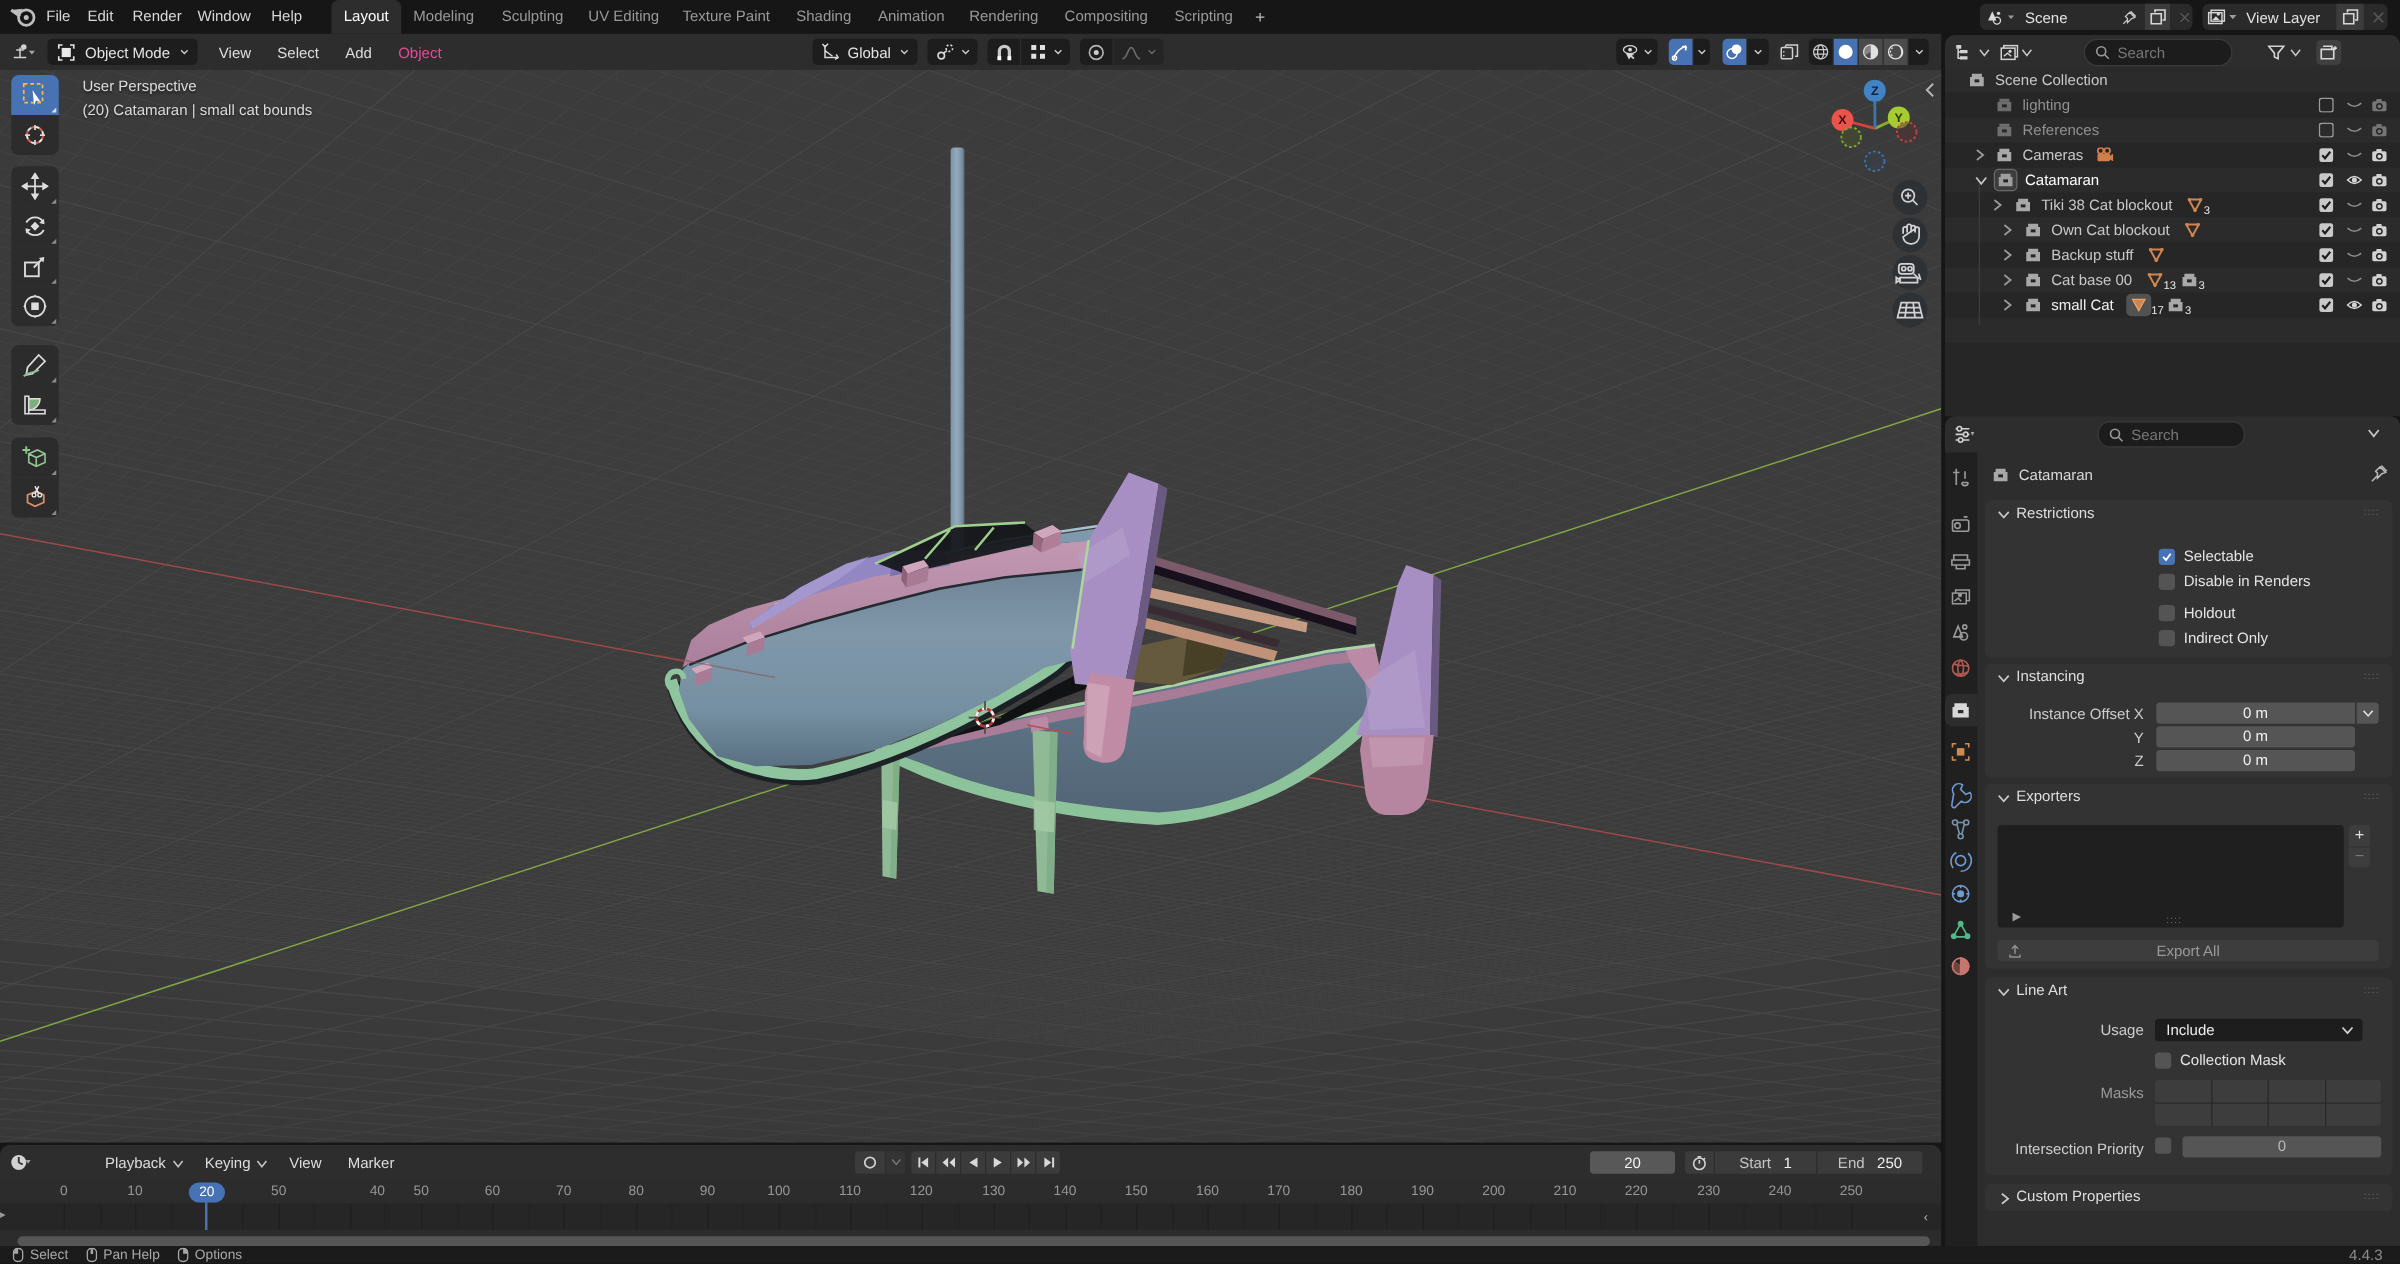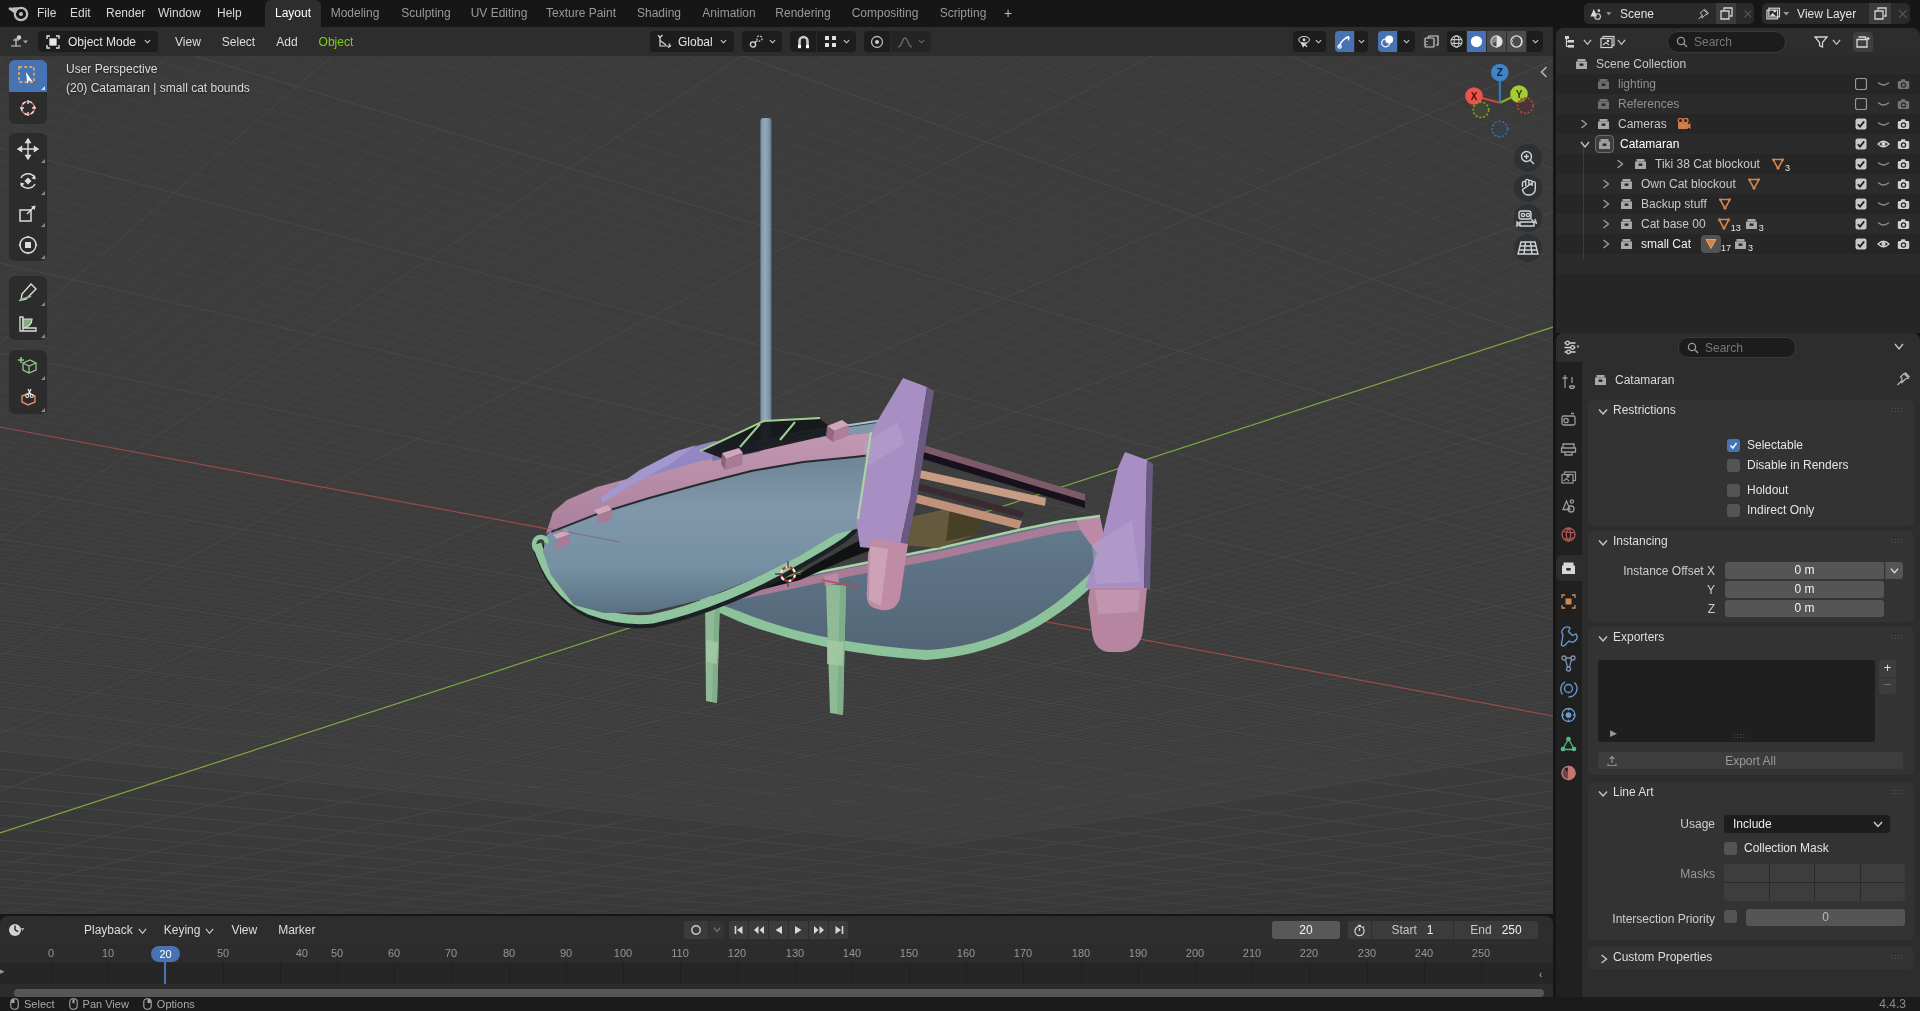--- a/index.html
+++ b/index.html
@@ -97,21 +97,21 @@
    </g>
   </svg>
   <div class="t12" style="margin-left:7px;color:#e4e4e4;">Object Mode</div>
   <svg class="chev" style="margin-left:8px;" viewBox="0 0 8 8">
           <path d="M1 2.5 L4 5.5 L7 2.5" stroke="#cccccc" stroke-width="1.3" fill="none"></path>
         </svg>
  </div>
  <div class="t12" style="margin-left:17px;color:#dddddd;">View</div>
  <div class="t12" style="margin-left:21px;color:#dddddd;">Select</div>
  <div class="t12" style="margin-left:21px;color:#dddddd;">Add</div>
- <div class="t12" style="margin-left:21px;color:#84cc16;">Object</div>
+ <div class="t12" style="margin-left:21px;color:#ec4899;">Object</div>
 </div>
 
 <div class="abs row" style="left:650px;top:31px;height:21px;">
  <div class="row" style="height:21px;background:#1d1d1d;border-radius:4px;padding:0 7px;">
   <svg width="15" height="15" viewBox="0 0 15 15">
           <g stroke="#d8d8d8" stroke-width="1.2" fill="none">
    <path d="M3 2 L3 12 L13 12"></path>
             <path d="M3 6.5 L9 11"></path>
             <path d="M5.5 1 L3 3.5 L1 1.2"></path>
             <path d="M12 9.5 L13.5 12 L11 13.5"></path>
@@ -732,21 +732,21 @@
         <svg width="13" height="12" viewBox="0 0 13 12">
           <use href="#i-eye"></use>
         </svg>
       </div>
  <div class="abs row" style="left:341px;top:110px;">
         <svg width="13" height="12" viewBox="0 0 13 12">
           <use href="#i-cam"></use>
         </svg>
       </div>
 
- <div class="abs row" style="left:60px;top:126px;height:20px;">
+ <div class="abs row" style="left:38px;top:126px;height:20px;">
   <svg width="8" height="10" viewBox="0 0 8 10">
           <use href="#i-arr"></use>
         </svg>
   <svg width="13" height="12" viewBox="0 0 13 12" style="margin-left:10px;">
           <use href="#i-coll"></use>
         </svg>
   <div style="font-size:12px;color:#c8c8c8;margin-left:8px;">Tiki 38 Cat blockout</div>
   <svg width="12" height="12" viewBox="0 0 12 12" style="margin-left:12px;">
           <use href="#i-tri"></use>
         </svg>
@@ -1285,21 +1285,21 @@
  <div class="abs row" style="left:10px;top:0px;height:14px;">
   <svg width="9" height="12" viewBox="0 0 9 12">
           <rect x="0.8" y="0.8" width="7.4" height="10.4" rx="3.2" fill="none" stroke="#a8a8a8" stroke-width="1.1"></rect>
           <path d="M1.2 5 L4.5 5 L4.5 1 L1.6 1.6 Z" fill="#a8a8a8"></path>
         </svg>
   <div style="font-size:11px;color:#a8a8a8;margin-left:5px;">Select</div>
   <svg width="9" height="12" viewBox="0 0 9 12" style="margin-left:14px;">
           <rect x="0.8" y="0.8" width="7.4" height="10.4" rx="3.2" fill="none" stroke="#a8a8a8" stroke-width="1.1"></rect>
           <rect x="3.5" y="1.4" width="2" height="3.8" fill="#a8a8a8"></rect>
         </svg>
-  <div style="font-size:11px;color:#a8a8a8;margin-left:5px;">Pan View</div>
+  <div style="font-size:11px;color:#a8a8a8;margin-left:5px;">Pan Help</div>
   <svg width="9" height="12" viewBox="0 0 9 12" style="margin-left:14px;">
           <rect x="0.8" y="0.8" width="7.4" height="10.4" rx="3.2" fill="none" stroke="#a8a8a8" stroke-width="1.1"></rect>
           <path d="M7.8 5 L4.5 5 L4.5 1 L7.4 1.6 Z" fill="#a8a8a8"></path>
         </svg>
   <div style="font-size:11px;color:#a8a8a8;margin-left:5px;">Options</div>
  </div>
  <div class="abs" style="right:14px;top:0px;font-size:12px;color:#8d8d8d;">4.4.3</div>
 </div>
 
 </div>

